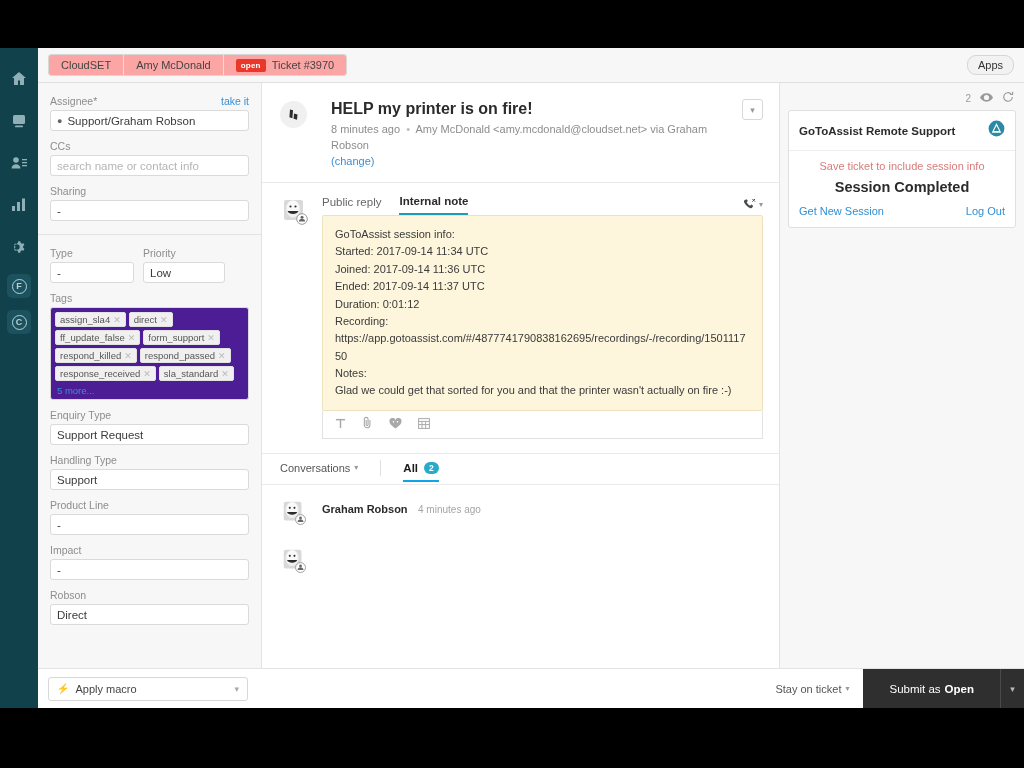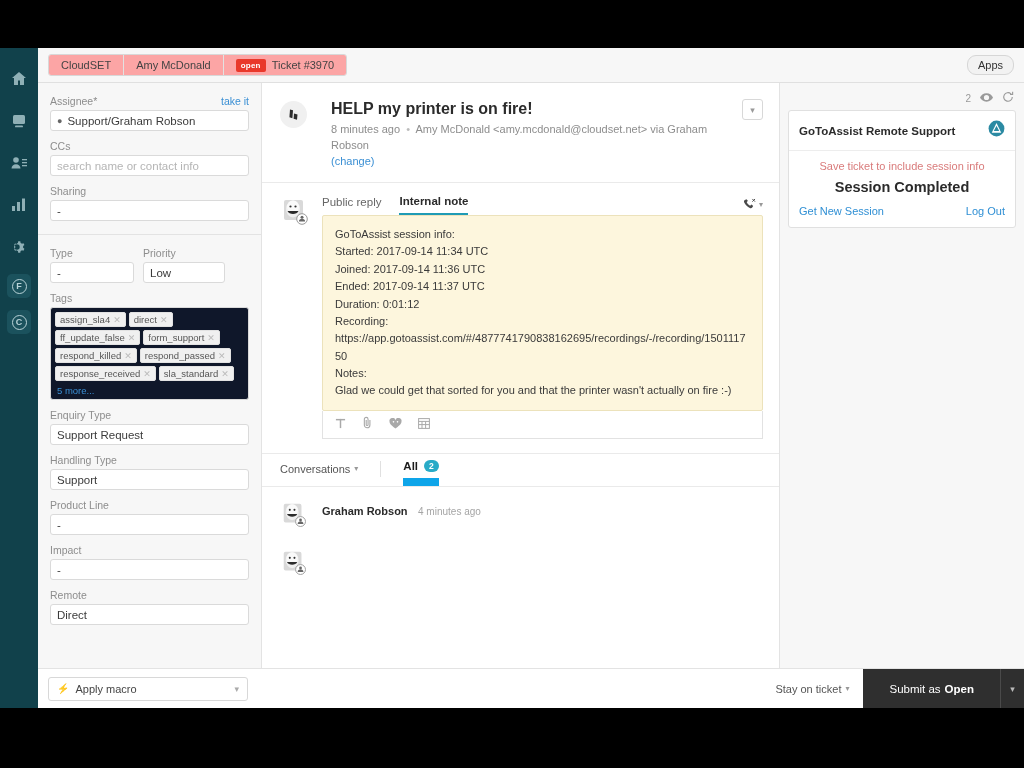--- a/index.html
+++ b/index.html
@@ -83,21 +83,21 @@
     height: 21px; display: flex; align-items: center; padding: 0 6px;
     font-size: 11.5px; color: #3b3b3b;
   }
   .inp.ph { color: #b5b5b5; }
   .inp .usr { margin-right: 5px; color:#666; font-size:9px; }
   .divider { border-top: 1px solid #e3e3e3; margin: 13px -12px 12px -12px; }
   .two-col { display: flex; gap: 9px; }
   .two-col > div:first-child { width: 84px; }
   .two-col > div:last-child { width: 82px; }
   .tagbox {
-    background: #0f172a; border: 1px solid #dadada; border-radius: 3px;
+    background: #4c1d95; border: 1px solid #dadada; border-radius: 3px;
     padding: 4px 4px 2px 4px; display: flex; flex-wrap: wrap; gap: 3px;
   }
   .tag {
     background: #f0f0f0; border: 1px solid #e2e2e2; border-radius: 2px;
     font-size: 9.5px; color: #555; padding: 1px 4px; display: flex; align-items: center;
     white-space: nowrap;
   }
   .tag .x { color: #bbb; margin-left: 3px; font-size: 9px; }
   .more { color: #3a8fd4; font-size: 9.5px; align-self: center; padding: 1px 2px; }
 
@@ -138,21 +138,21 @@
     border: 1px solid #e2e2e2; border-top: none; background: #fff;
     height: 28px; display: flex; align-items: center; padding: 0 12px; gap: 16px;
     color: #a9a9a9;
   }
 
   .conv-bar { display: flex; align-items: center; padding: 6px 16px 0 18px;
     border-top: 1px solid #eaeaea; }
   .conv-lbl { font-size: 11px; color: #555; display:flex; align-items:center; gap:4px; padding-bottom:8px;justify-content:center;}
   .conv-sep { width:1px; height:16px; background:#e0e0e0; margin: 0 22px 8px 22px; }
   .conv-all { font-size: 11.5px; color: #1b1b1b; font-weight:bold; display:flex;
-    align-items:flex-end; gap:6px; padding-bottom:6px; border-bottom:8px solid #0ea5e9; }
+    align-items:flex-end; gap:6px; padding-bottom:6px; border-bottom:2px solid #0ea5e9; }
   .cnt-badge { background:#29abc7; color:#fff; font-size:8.5px; font-weight:bold;
     border-radius:8px; padding:1px 5px; }
 
   .msgs { border-top: 1px solid #eaeaea; padding: 14px 16px 0 18px; }
   .msg { display: flex; margin-bottom: 20px; }
   .msg-avatar { width: 28px; height: 28px; flex: 0 0 28px; margin-right: 14px; }
   .msg-name { font-size: 11px; font-weight: bold; color: #2b2b2b; }
   .msg-time { font-size: 10px; color: #a5a5a5; margin-left: 6px; font-weight: normal; }
   .msg-body { font-size: 11.5px; color: #3b3b3b; line-height: 1.55; margin-top: 3px; white-space: pre-wrap; }
 
@@ -364,21 +364,21 @@
         </div>
 
         <div class="fld">
           <span class="fld-label">Impact</span>
           <div class="inp">
             <span>-</span>
           </div>
         </div>
 
         <div class="fld">
-          <span class="fld-label">Remote</span>
+          <span class="fld-label">Robson</span>
           <div class="inp">
             <span>Direct</span>
           </div>
         </div>
       </div>
 
       <div class="center">
         <div class="center-scroll">
 
           <div class="tkt-header">

